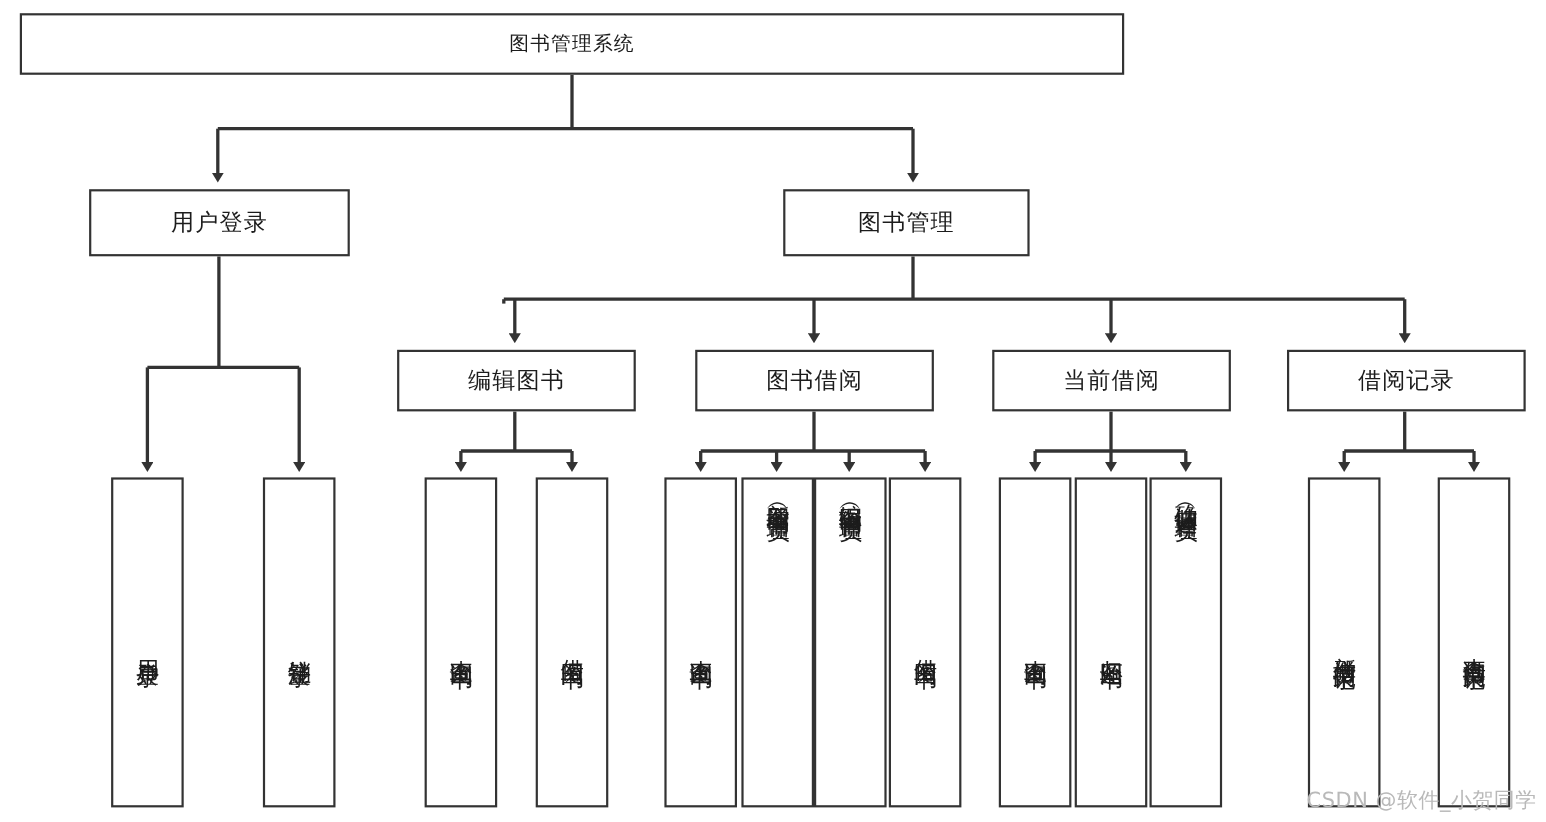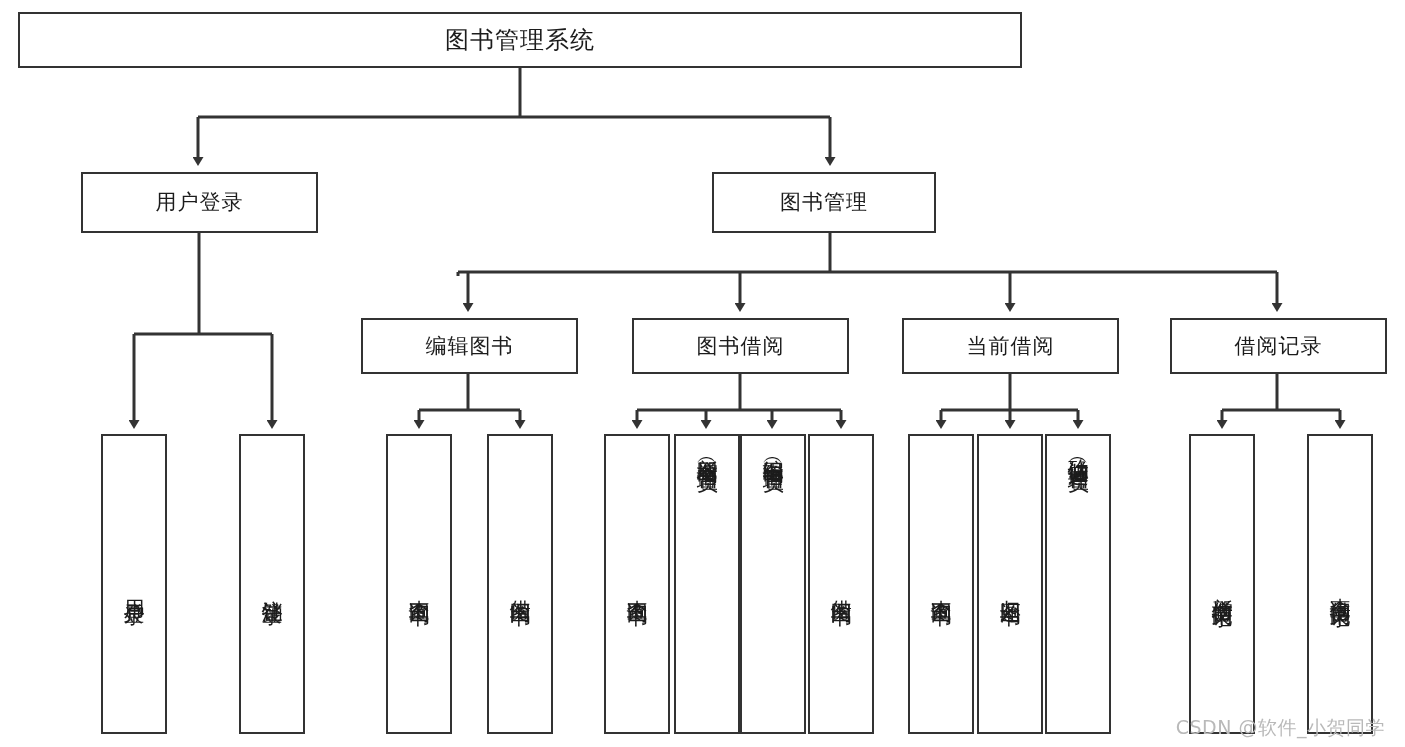--- a/index.html
+++ b/index.html
@@ -35,21 +35,21 @@
   }
   .node .label{
     font-size:21px;
     line-height:1.25;
     letter-spacing:1px;
     color:#1c1c1c;
     white-space:nowrap;
     text-align:center;
   }
   
-  #node-root .label{font-size:24px;}
+  #node-root .label{font-size:18px;}
   
   .leaf{
     position:absolute;
     box-sizing:border-box;
     background:#ffffff;
     border:2.5px solid #333333;
     overflow:hidden;
   }
   .leaf .vtext{
     position:absolute;
@@ -71,21 +71,21 @@
     letter-spacing:2px;
     color:#1c1c1c;
     text-align:center;
     white-space:nowrap;
   }
   
   .leaf.long .vtext{align-items:flex-start;}
   
   #watermark{
     position:absolute;
-    right:20px;
+    right:8px;
     bottom:6px;
     font-size:19px;
     color:#b9b9b9;
     letter-spacing:0.5px;
     white-space:nowrap;
     user-select:none;
   }
 </style>
 </head>
 <body>

